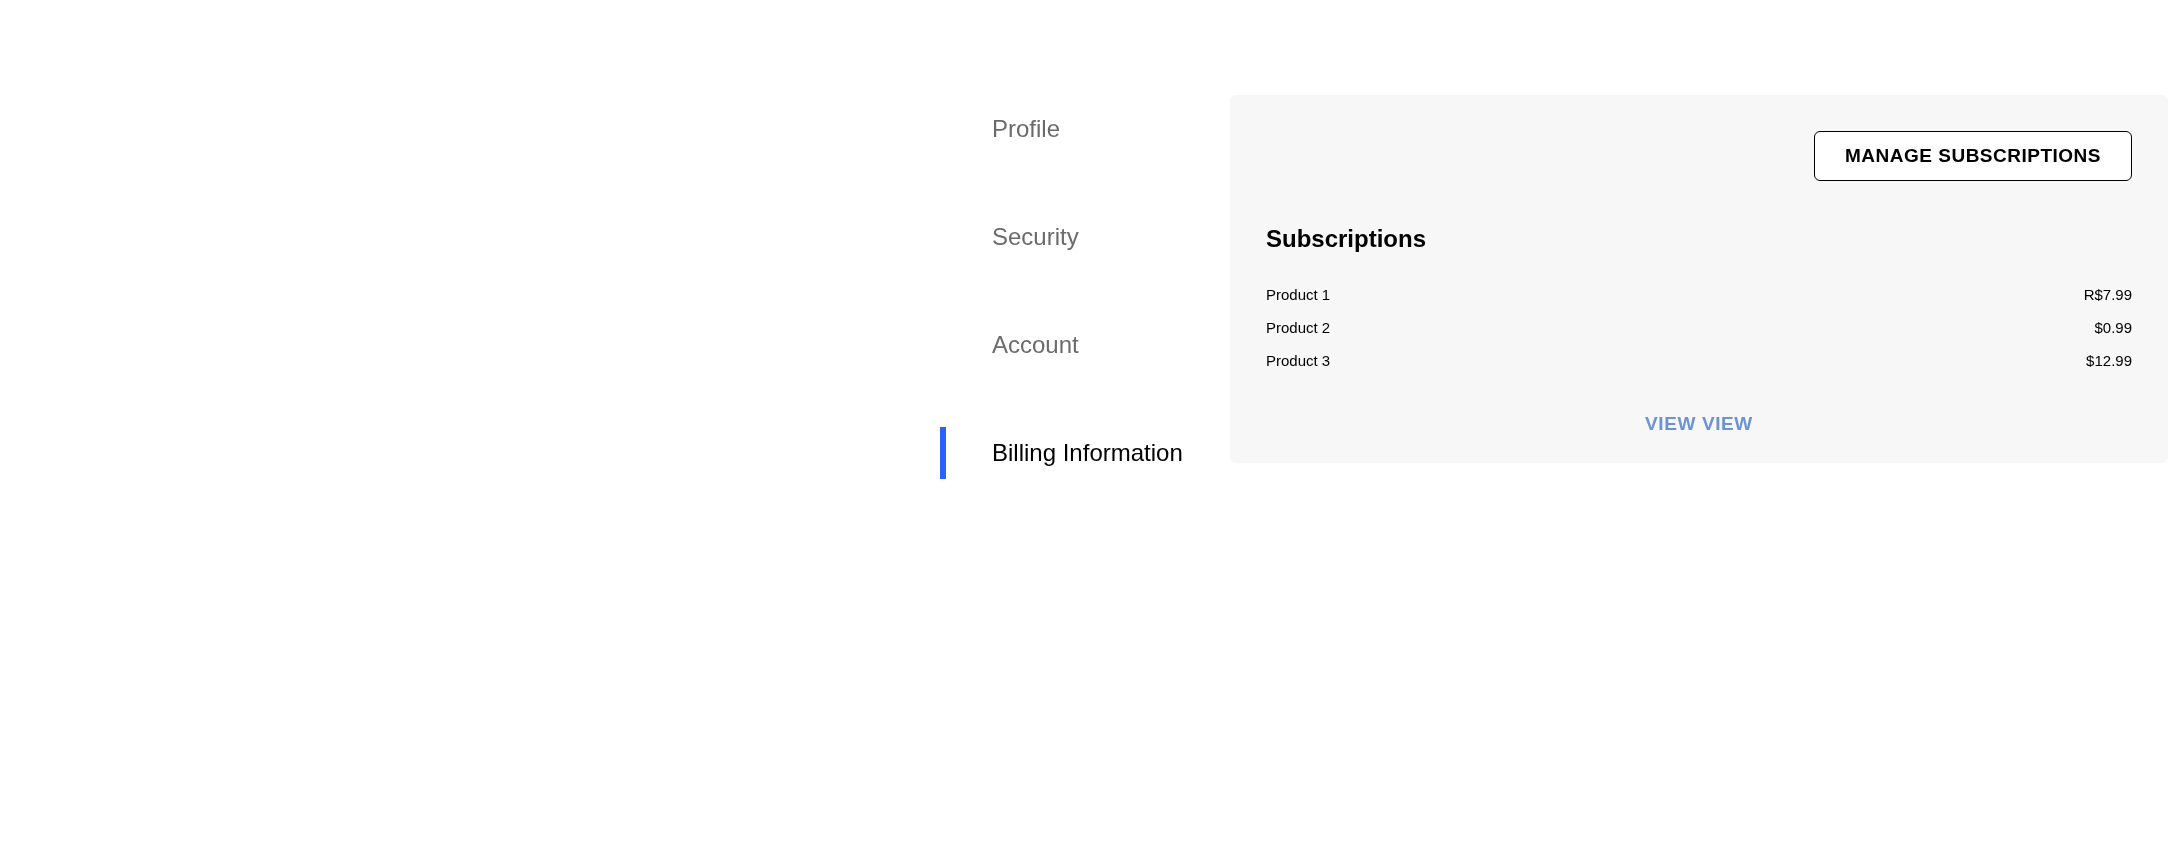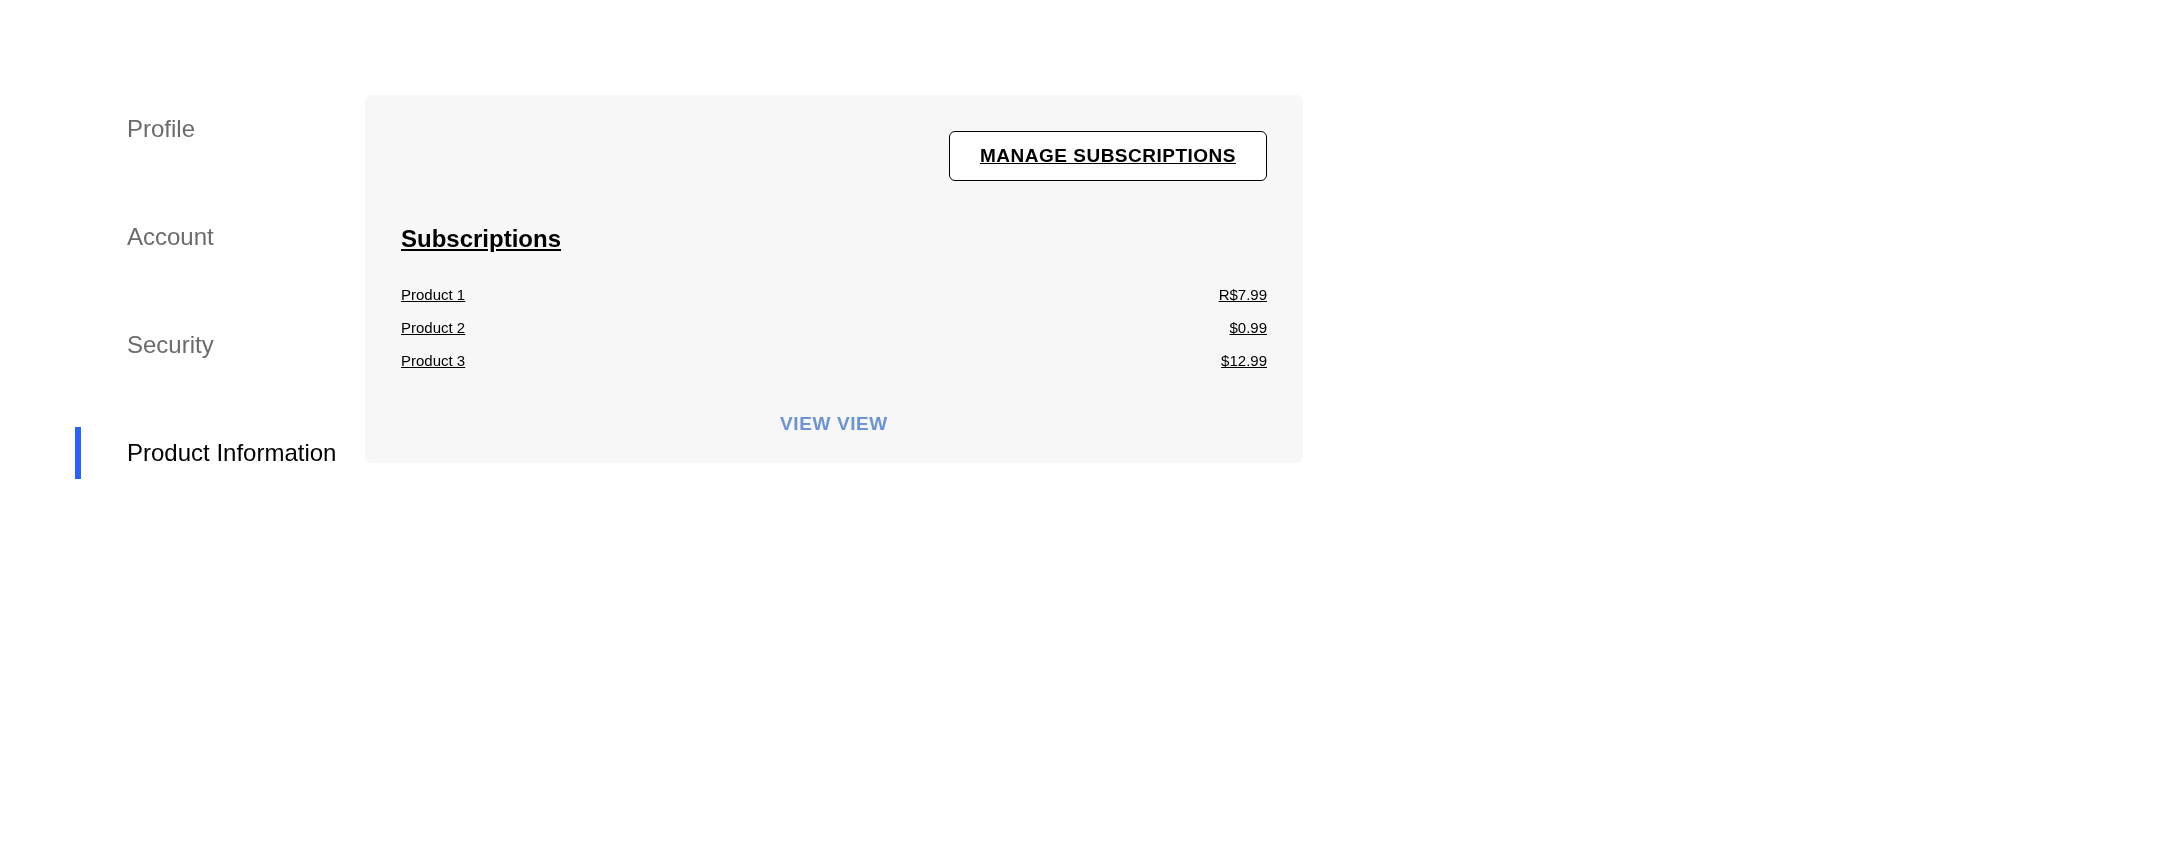--- a/index.html
+++ b/index.html
@@ -10,20 +10,21 @@
     body {
       font-family: -apple-system, BlinkMacSystemFont, "Helvetica Neue", Helvetica, Arial, sans-serif;
       background: #ffffff;
       width: 2168px;
       height: 862px;
     }
     .container {
       display: flex;
       padding-top: 95px;
       padding-left: 75px;
+      justify-content: flex-end;
     }
     .sidebar {
       width: 290px;
       flex-shrink: 0;
     }
     .sidebar-item {
       padding: 20px 0 20px 52px;
       font-size: 24px;
       color: #6b6b6b;
       font-weight: 400;
@@ -40,21 +41,20 @@
       position: absolute;
       left: 0;
       top: 8px;
       bottom: 8px;
       width: 6px;
       background: #2962ff;
     }
     .main {
       flex: 1;
       max-width: 938px;
-      text-decoration: underline;
     }
     .card {
       background: #f7f7f7;
       border-radius: 6px;
       padding: 36px 36px 28px 36px;
     }
     .top-row {
       display: flex;
       justify-content: flex-end;
       margin-bottom: 44px;
@@ -101,27 +101,27 @@
   </style>
 </head>
 <body>
 
 <div class="container">
   <nav class="sidebar">
     <div class="sidebar-item">
       <span>Profile</span>
     </div>
     <div class="sidebar-item">
+      <span>Security</span>
+    </div>
+    <div class="sidebar-item">
       <span>Account</span>
     </div>
-    <div class="sidebar-item">
-      <span>Security</span>
-    </div>
     <div class="sidebar-item active">
-      <span>Product Information</span>
+      <span>Billing Information</span>
     </div>
   </nav>
 
   <main class="main">
     <div class="card">
       <div class="top-row">
         <button class="manage-btn">MANAGE SUBSCRIPTIONS</button>
       </div>
       <h2 class="section-title">Subscriptions</h2>
       <div>

